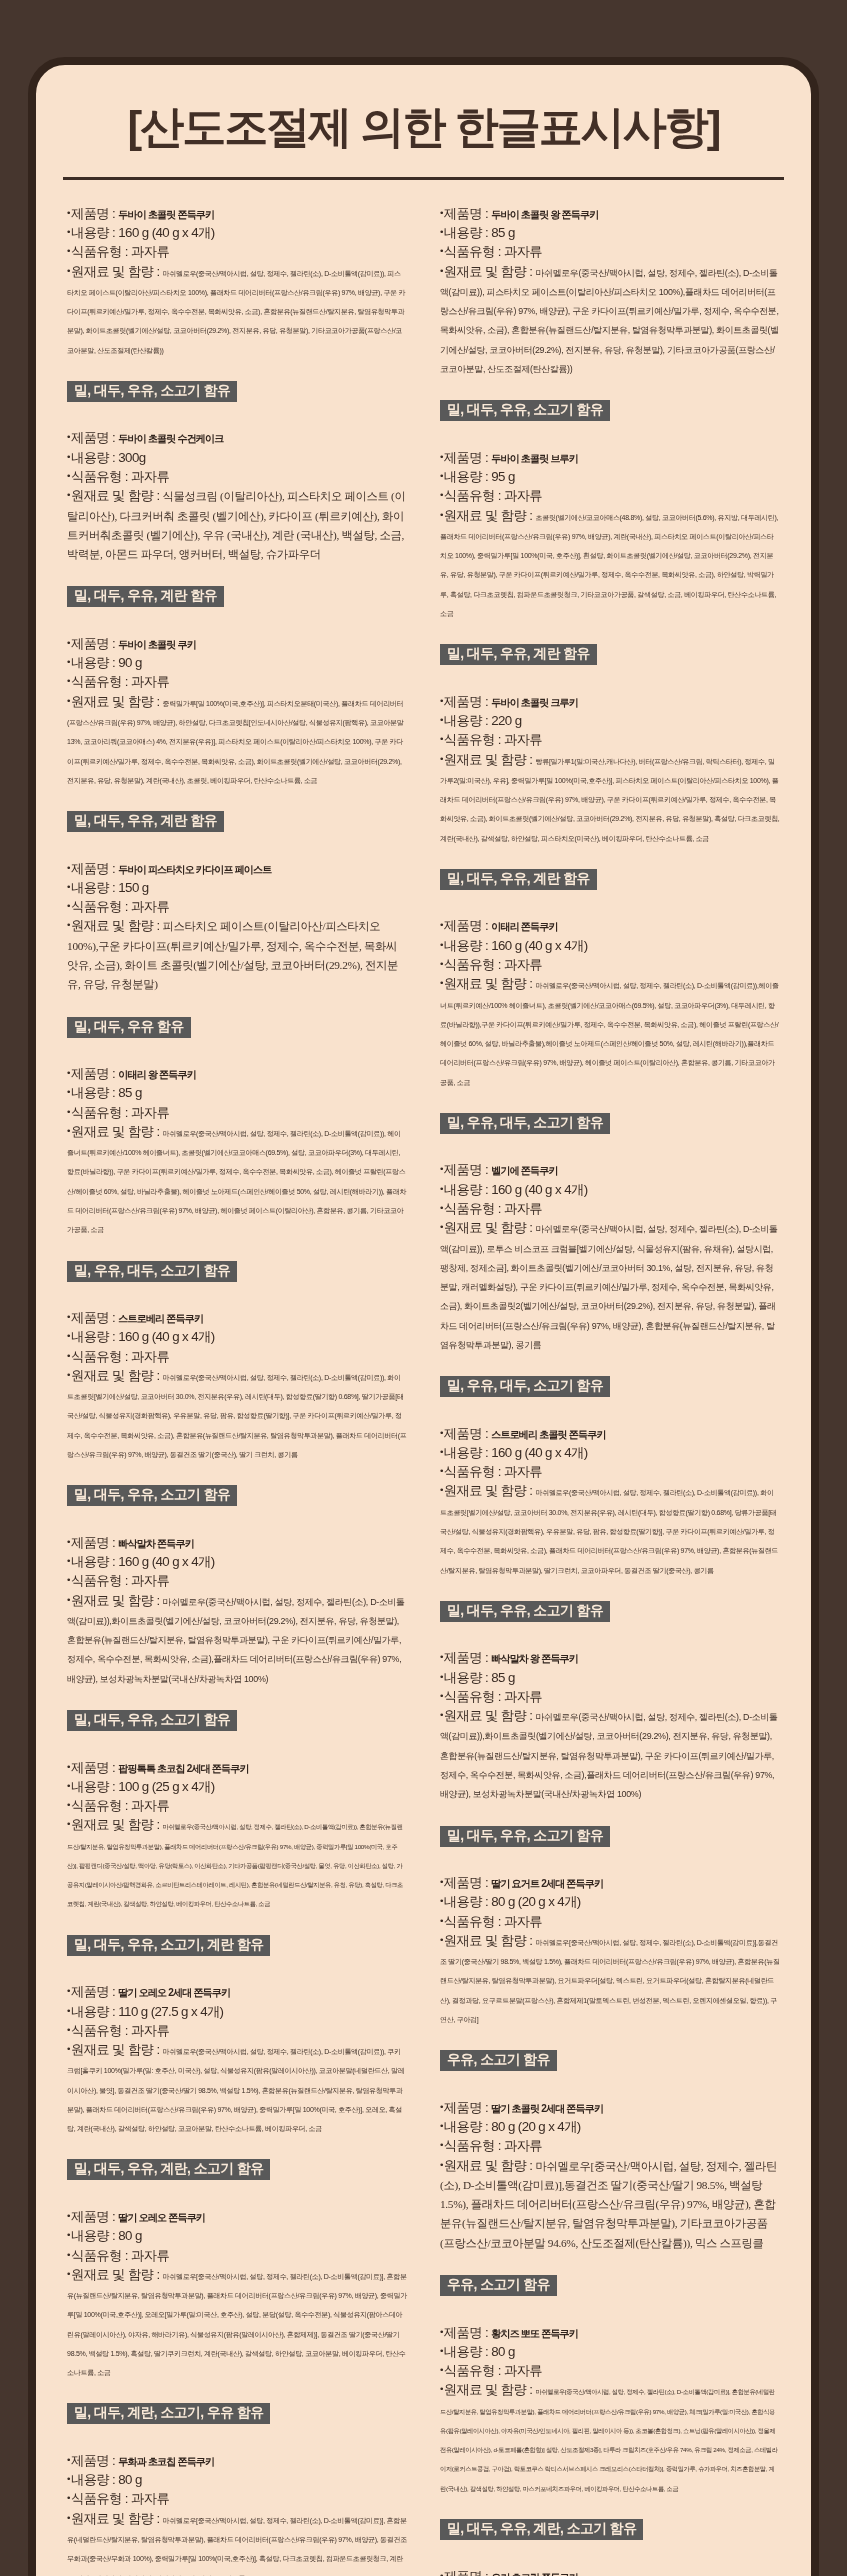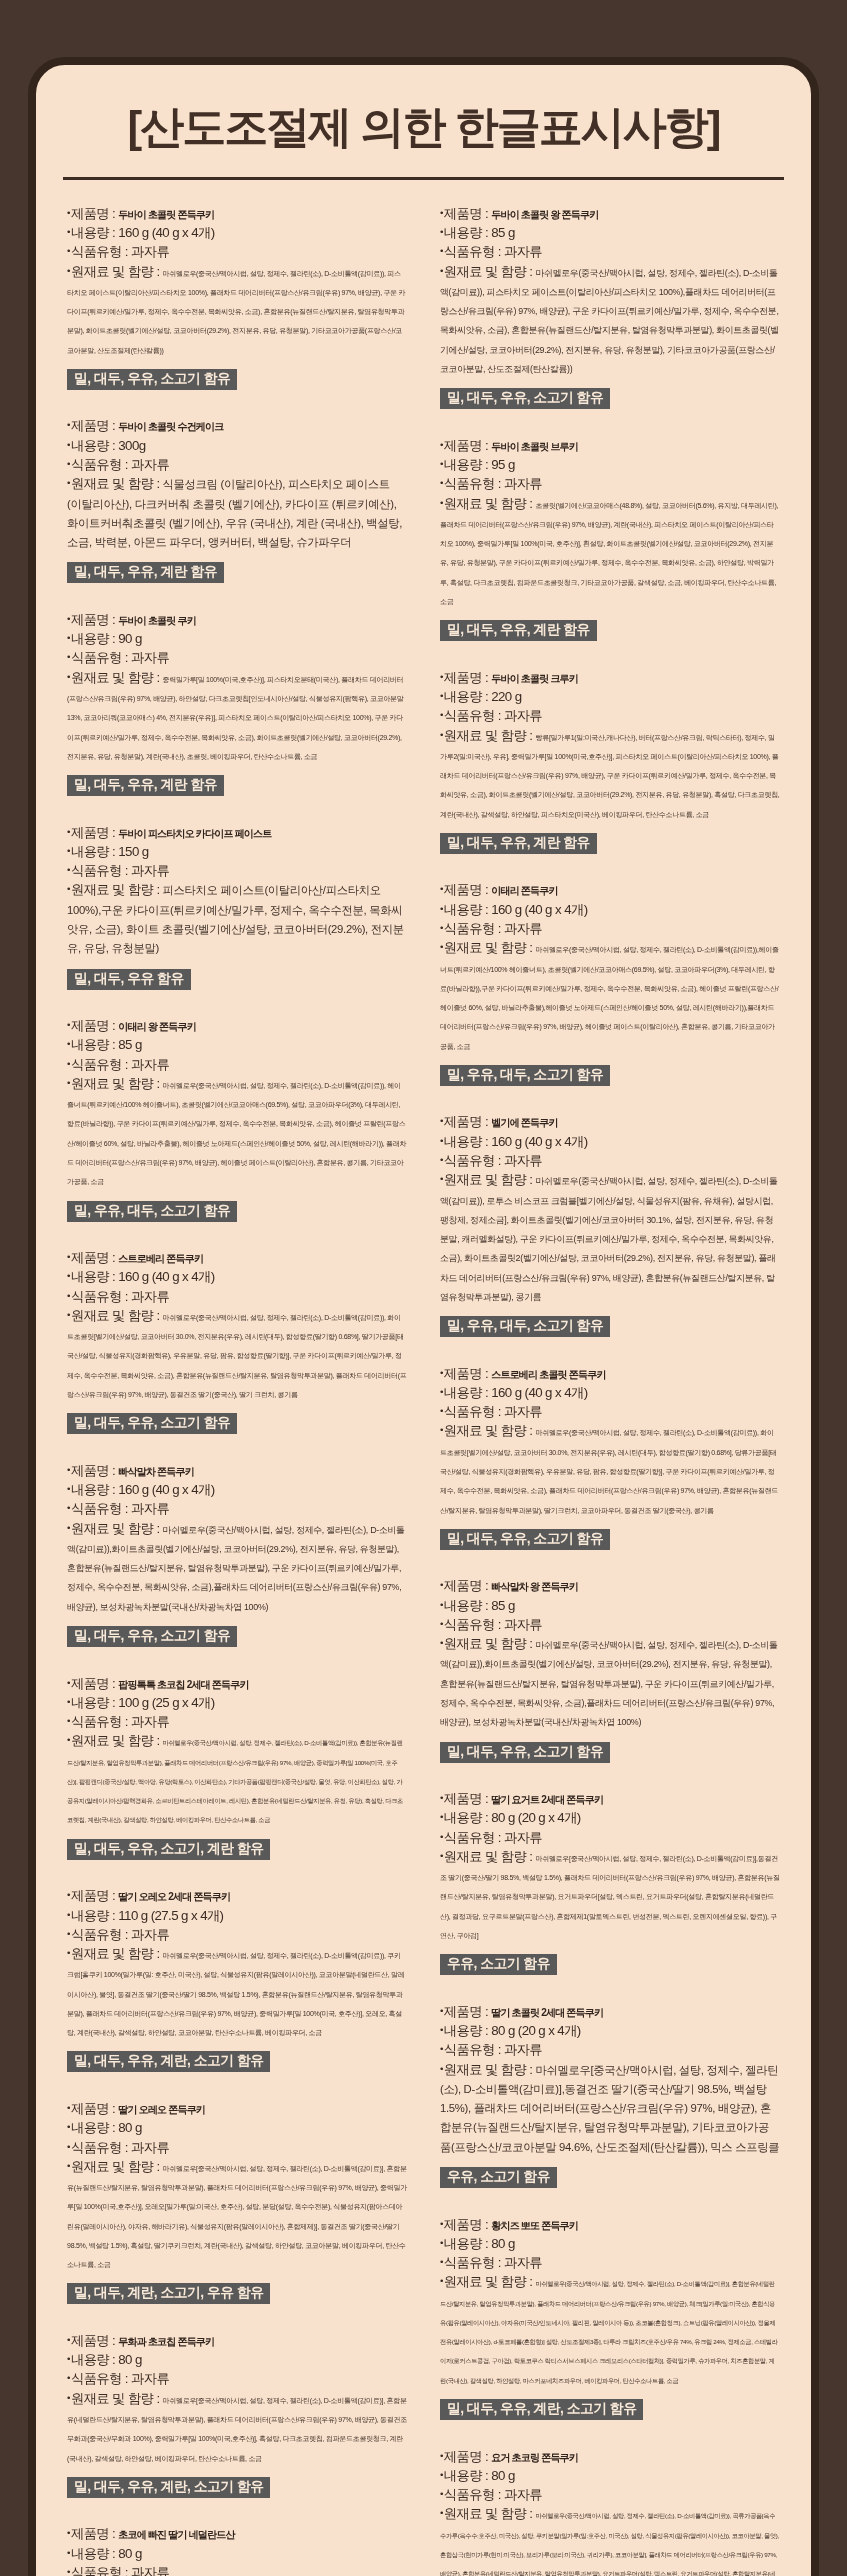--- a/index.html
+++ b/index.html
@@ -34,30 +34,30 @@
   .col { flex:1 1 0; min-width:0; }
   .entry { margin-bottom:26.6px; }
   .row { font-size:13.3px; letter-spacing:-0.6px; line-height:1.45; color:#3a2b23; }
   .bullet { font-size:9.9px; vertical-align:2px; margin-right:1px; }
   .lbl { font-weight:500; }
   .pname { font-weight:800; font-size:10px; color:#30231c; letter-spacing:-0.8px; }
   .ing { color:#3e2f27; letter-spacing:-0.3px; }
   .ing-xxs { font-size:6.2px; line-height:1.55; }
   .ing-xs  { font-size:7px; line-height:1.55; }
   .ing-s   { font-size:8.9px;   line-height:1.5; }
-  .ing-m   { font-size:11.3px; line-height:1.45; }
+  .ing-m   { font-size:11.3px; line-height:1.45;font-family:Liberation Serif, serif; }
   .allergen {
     display:inline-block;
     background:#595959;
     color:#f9e9d8;
     font-weight:700;
     font-size:13.8px;
     letter-spacing:-0.5px;
     padding:1px 6.9px 2px;
-    margin-top:11px;
+    margin-top:23px;
   }
 </style>
 </head>
 <body>
 
 <div class="page">
   <div class="card">
     <h1 class="title">[산도조절제 의한 한글표시사항]</h1>
     <hr class="title-rule">
     <div class="columns">

